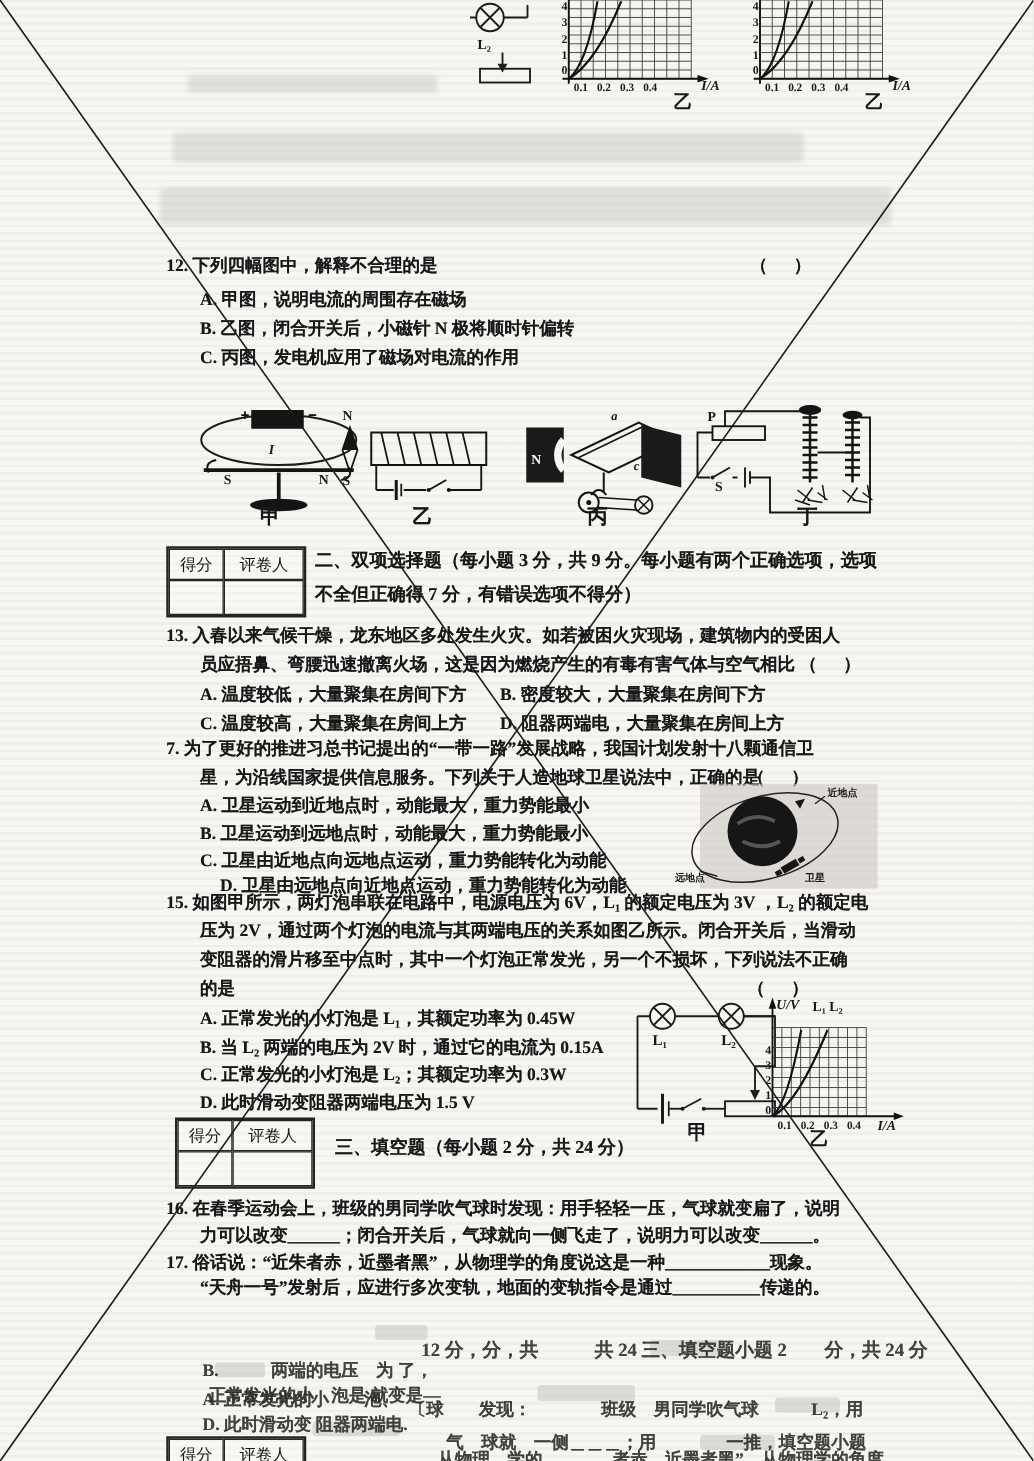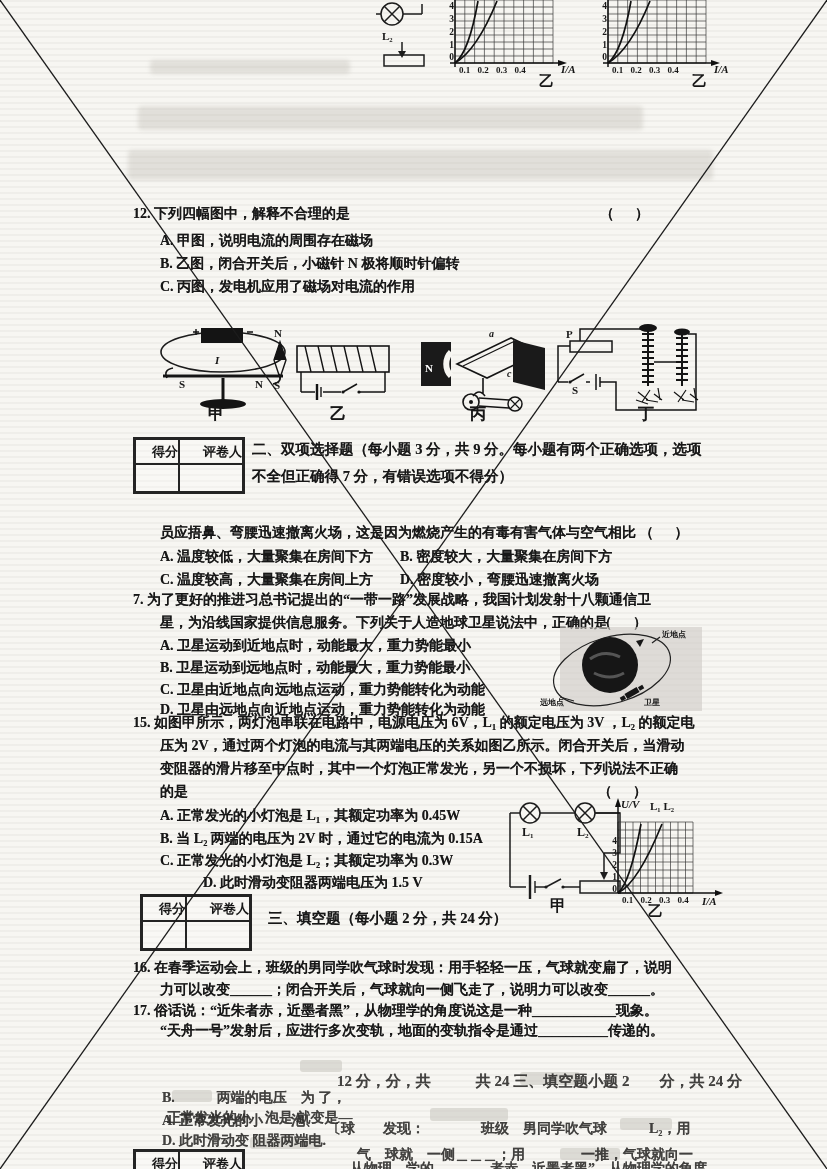--- a/index.html
+++ b/index.html
@@ -9,21 +9,21 @@
         background:repeating-linear-gradient(180deg,rgba(90,88,80,.05) 0 2px,rgba(0,0,0,0) 2px 6px);}
   .t{position:absolute;white-space:pre;font-size:14px;font-weight:600;line-height:1.15;
      text-shadow:0 0 .5px rgba(20,20,20,.55);}
   .b{font-weight:700;font-size:14.5px;}
   .cap{font-size:16px;font-weight:700;}
   .ghost{color:#2f2e2c;opacity:.9;}
   .smudge{position:absolute;border-radius:4px;background:#b9b6ae;filter:blur(2px);opacity:.35;}
   .blot{position:absolute;border-radius:3px;background:#c7c4bd;opacity:.55;}
   .scorebox{position:absolute;width:108px;border:2px solid #242424;background:rgba(255,255,255,.25);}
   .sb-row{display:flex;}
-  .sb-cell{border:1px solid #242424;font-size:13px;font-weight:700;text-align:right;
+  .sb-cell{border:1px solid #242424;font-size:13px;font-weight:400;text-align:center;
            padding:3px 0;height:17px;}
   .sb-c1{width:42px;} .sb-c2{flex:1;}
   .sb-empty{height:20px;}
   .graph{position:absolute;}
   .graph span{position:absolute;white-space:pre;}
   .yt{font-size:9.5px;font-weight:700;width:10px;text-align:right;left:-3px;}
   .xt{font-size:9px;font-weight:700;word-spacing:5px;}
   .gl{font-size:15px;font-weight:700;}
   .ax{font-size:11px;font-style:italic;font-weight:700;}
   .fig{position:absolute;}
@@ -184,33 +184,34 @@
         <div class="sb-cell sb-c2">评卷人</div>
       </div>
     <div class="sb-row">
         <div class="sb-cell sb-c1 sb-empty"></div>
         <div class="sb-cell sb-c2 sb-empty"></div>
       </div>
   </div>
   <div class="t b" style="left:252px;top:441px;">二、双项选择题（每小题 3 分，共 9 分。每小题有两个正确选项，选项</div>
   <div class="t b" style="left:252px;top:468px;">不全但正确得 7 分，有错误选项不得分）</div>
 
+  <div class="t" style="left:133px;top:502px;">13. 入春以来气候干燥，龙东地区多处发生火灾。如若被困火灾现场，建筑物内的受困人</div>
   <div class="t" style="left:160px;top:525px;">员应捂鼻、弯腰迅速撤离火场，这是因为燃烧产生的有毒有害气体与空气相比 （      ）</div>
   <div class="t" style="left:160px;top:549px;">A. 温度较低，大量聚集在房间下方</div>
   <div class="t" style="left:400px;top:549px;">B. 密度较大，大量聚集在房间下方</div>
   <div class="t" style="left:160px;top:572px;">C. 温度较高，大量聚集在房间上方</div>
-  <div class="t" style="left:400px;top:572px;">D. 密度较小，弯腰迅速撤离火场</div>
+  <div class="t" style="left:400px;top:572px;">D. 阻器两端电，大量聚集在房间上方</div>
 
   <div class="t" style="left:133px;top:592px;">7. 为了更好的推进习总书记提出的“一带一路”发展战略，我国计划发射十八颗通信卫</div>
   <div class="t" style="left:160px;top:615px;">星，为沿线国家提供信息服务。下列关于人造地球卫星说法中，正确的是</div>
   <div class="t" style="left:598px;top:615px;">（      ）</div>
   <div class="t" style="left:160px;top:638px;">A. 卫星运动到近地点时，动能最大，重力势能最小</div>
   <div class="t" style="left:160px;top:660px;">B. 卫星运动到远地点时，动能最大，重力势能最小</div>
   <div class="t" style="left:160px;top:682px;">C. 卫星由近地点向远地点运动，重力势能转化为动能</div>
-  <div class="t" style="left:160px;top:702px;">D. 卫星由远地点向近地点运动，重力势能转化为动能</div>
+  <div class="t" style="left:176px;top:702px;">D. 卫星由远地点向近地点运动，重力势能转化为动能</div>
 
   <div class="fig" style="left:540px;top:625px;width:165px;height:90px;">
     <svg width="165" height="90" viewBox="0 0 165 90">
       <rect x="20" y="2" width="142" height="84" fill="#cdcac4" opacity="0.6"></rect>
       <ellipse cx="72" cy="45" rx="60" ry="33" stroke="#222" stroke-width="1.2" fill="none" transform="rotate(-16 72 45)"></ellipse>
       <circle cx="70" cy="40" r="28" fill="#161616"></circle>
       <path d="M50,34 q14,-10 30,-2 M54,48 q16,8 30,0" stroke="#555" stroke-width="3" fill="none"></path>
       <path d="M112,18 l8,-6 M20,72 l14,4" stroke="#222" stroke-width="1.2" fill="none"></path>
       <g transform="translate(92,68) rotate(-30)">
         <rect x="-7" y="-3" width="14" height="6" fill="#161616"></rect>
@@ -225,21 +226,21 @@
   </div>
 
   <div class="t" style="left:133px;top:715px;">15. 如图甲所示，两灯泡串联在电路中，电源电压为 6V，L₁ 的额定电压为 3V ，L₂ 的额定电</div>
   <div class="t" style="left:160px;top:738px;">压为 2V，通过两个灯泡的电流与其两端电压的关系如图乙所示。闭合开关后，当滑动</div>
   <div class="t" style="left:160px;top:761px;">变阻器的滑片移至中点时，其中一个灯泡正常发光，另一个不损坏，下列说法不正确</div>
   <div class="t" style="left:160px;top:784px;">的是</div>
   <div class="t" style="left:598px;top:784px;">（      ）</div>
   <div class="t" style="left:160px;top:808px;">A. 正常发光的小灯泡是 L₁，其额定功率为 0.45W</div>
   <div class="t" style="left:160px;top:831px;">B. 当 L₂ 两端的电压为 2V 时，通过它的电流为 0.15A</div>
   <div class="t" style="left:160px;top:853px;">C. 正常发光的小灯泡是 L₂；其额定功率为 0.3W</div>
-  <div class="t" style="left:160px;top:875px;margin-left:43px;">D. 此时滑动变阻器两端电压为 1.5 V</div>
+  <div class="t" style="left:160px;top:875px;">D. 此时滑动变阻器两端电压为 1.5 V</div>
 
   <div class="fig" style="left:500px;top:793px;width:132px;height:120px;">
     <svg width="132" height="115" viewBox="0 0 132 115">
       <g stroke="#1c1c1c" stroke-width="1.5" fill="none">
         <path d="M10,20 H120"></path>
         <circle cx="30" cy="20" r="10" fill="#f7f6f2"></circle>
         <path d="M23,13 L37,27 M37,13 L23,27"></path>
         <circle cx="85" cy="20" r="10" fill="#f7f6f2"></circle>
         <path d="M78,13 L92,27 M92,13 L78,27"></path>
         <path d="M10,20 V94 M10,94 H26"></path>
@@ -305,21 +306,21 @@
   <div class="blot" style="left:620px;top:1118px;width:52px;height:12px;"></div>
   <div class="blot" style="left:250px;top:1137px;width:70px;height:12px;"></div>
   <div class="blot" style="left:560px;top:1148px;width:60px;height:12px;"></div>
 
   <div class="t ghost" style="left:162px;top:1113px;">A. 正常发光的小　　泡、</div>
   <div class="t ghost b" style="left:337px;top:1073px;font-size:15px;">12 分，分，共　　　共 24 三、填空题小题 2　　分，共 24 分</div>
   <div class="t ghost" style="left:162px;top:1090px;">B.　　　两端的电压　为 了，</div>
   <div class="t ghost" style="left:167px;top:1110px;">正常发光的小　泡是 就变是—</div>
   <div class="t ghost" style="left:327px;top:1121px;">〔球　　发现：　　　　班级　男同学吹气球　　　L₂，用</div>
   <div class="t ghost" style="left:162px;top:1133px;">D. 此时滑动变 阻器两端电.</div>
-  <div class="t ghost" style="left:357px;top:1147px;">气　球就　一侧＿＿＿；用　　　　一推，气球就向一</div>
+  <div class="t ghost" style="left:357px;top:1147px;">气　球就　一侧＿＿＿；用　　　　一推，填空题小题</div>
   <div class="t ghost" style="left:350px;top:1161px;">从物理　学的　　　　者赤，近墨者黑”，从物理学的角度</div>
 
   <div class="scorebox" style="left:133px;top:1149px;">
     <div class="sb-row">
         <div class="sb-cell sb-c1">得分</div>
         <div class="sb-cell sb-c2">评卷人</div>
       </div>
 
   </div>
 

